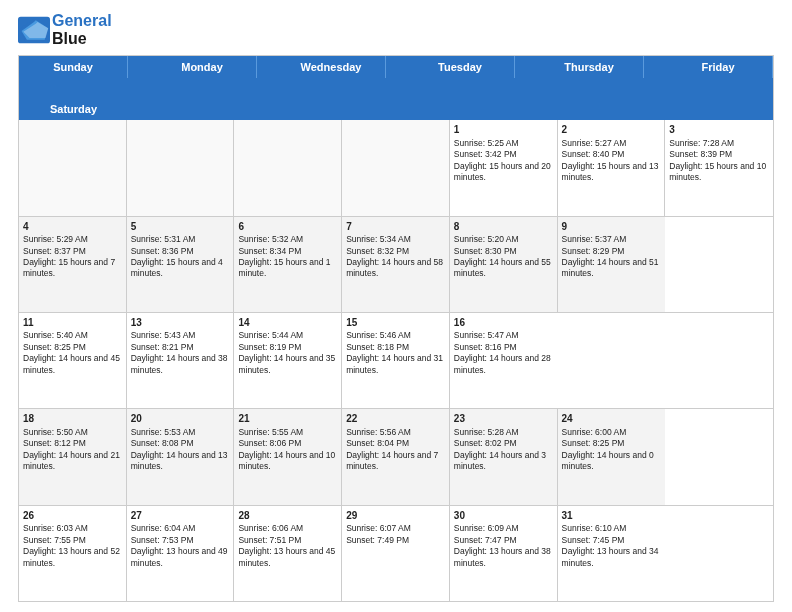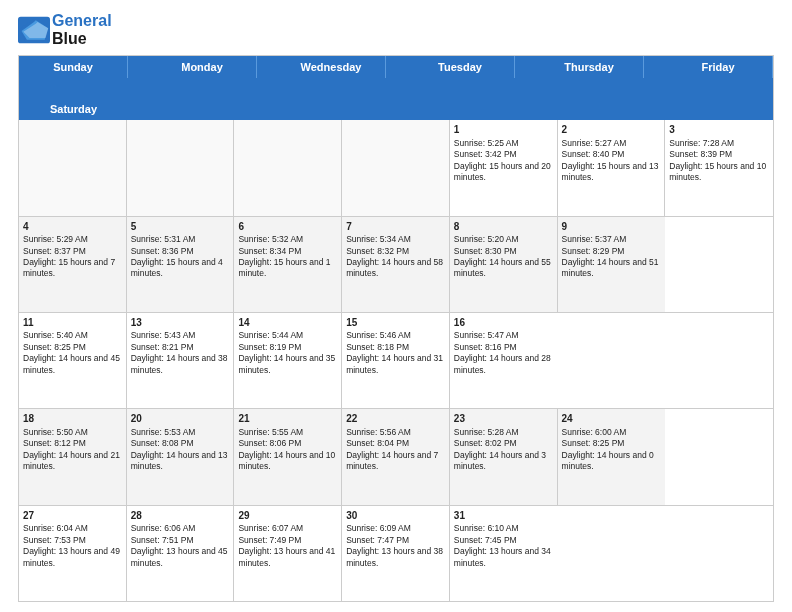--- a/index.html
+++ b/index.html
@@ -262,36 +262,41 @@
           </div>
           <div class="cal-cell alt">
             <span class="day-num">24</span>
             <div>Sunrise: 6:00 AM</div>
             <div>Sunset: 8:25 PM</div>
             <div>Daylight: 14 hours and 0 minutes.</div>
           </div>
         </div>
         <div class="cal-row">
           <div class="cal-cell">
+            <span class="day-num">26</span>
+            <div>Sunrise: 6:03 AM</div>
+            <div>Sunset: 7:55 PM</div>
+            <div>Daylight: 13 hours and 52 minutes.</div>
+          </div>
+          <div class="cal-cell">
             <span class="day-num">27</span>
             <div>Sunrise: 6:04 AM</div>
             <div>Sunset: 7:53 PM</div>
             <div>Daylight: 13 hours and 49 minutes.</div>
           </div>
           <div class="cal-cell">
             <span class="day-num">28</span>
             <div>Sunrise: 6:06 AM</div>
             <div>Sunset: 7:51 PM</div>
             <div>Daylight: 13 hours and 45 minutes.</div>
           </div>
           <div class="cal-cell">
             <span class="day-num">29</span>
             <div>Sunrise: 6:07 AM</div>
             <div>Sunset: 7:49 PM</div>
-            <div>Daylight: 13 hours and 41 minutes.</div>
           </div>
           <div class="cal-cell">
             <span class="day-num">30</span>
             <div>Sunrise: 6:09 AM</div>
             <div>Sunset: 7:47 PM</div>
             <div>Daylight: 13 hours and 38 minutes.</div>
           </div>
           <div class="cal-cell">
             <span class="day-num">31</span>
             <div>Sunrise: 6:10 AM</div>

